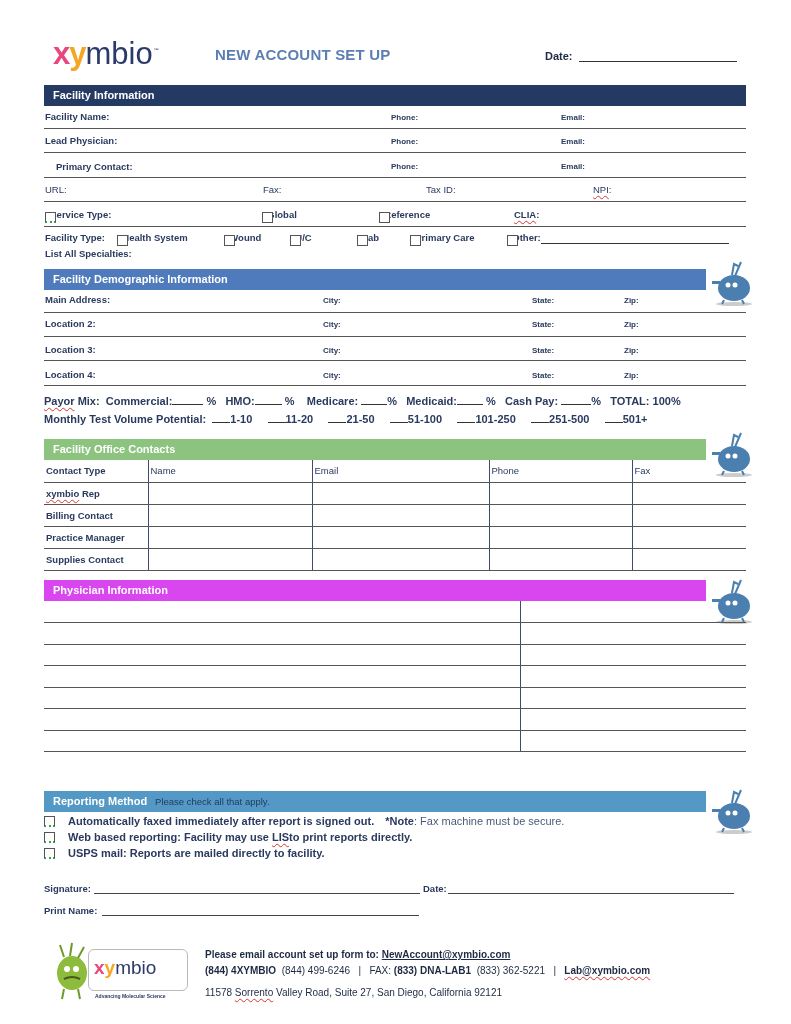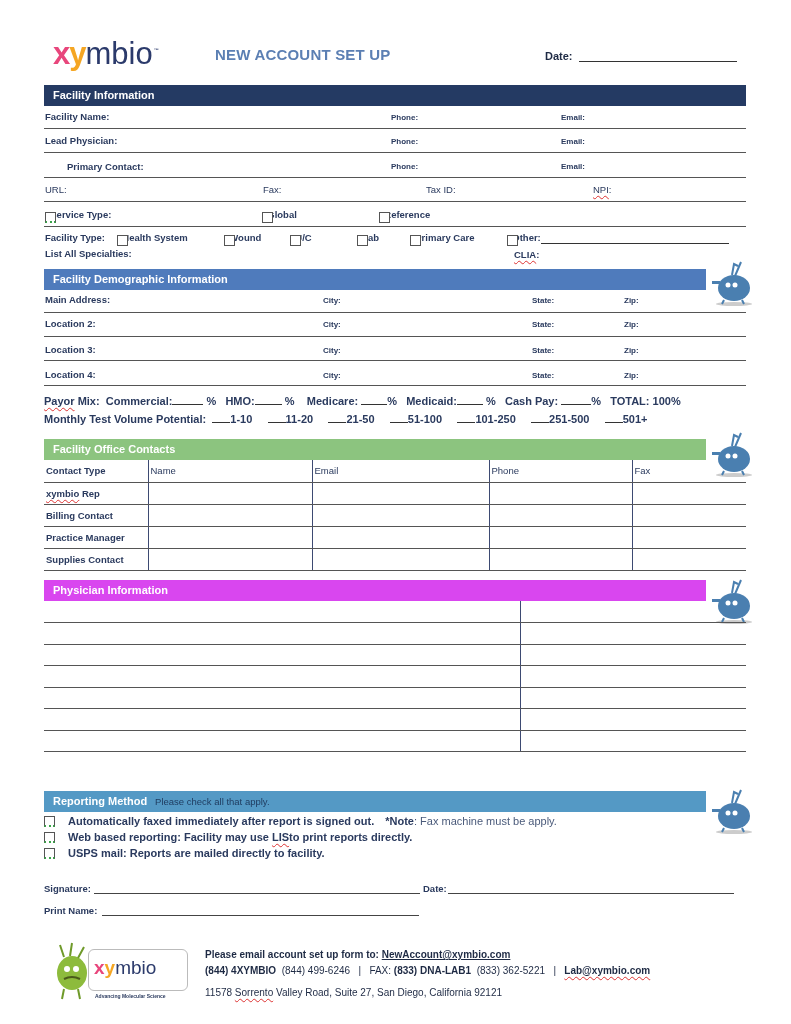--- a/index.html
+++ b/index.html
@@ -106,35 +106,35 @@
     <span style="left:1px;">Facility Name:</span>
     <span class="small" style="left:347px;top:5px;">Phone:</span>
     <span class="small" style="left:517px;top:5px;">Email:</span>
   </div>
   <div class="row" style="top:130px;height:23px;">
     <span style="left:1px;top:5px;">Lead Physician:</span>
     <span class="small" style="left:347px;top:7px;">Phone:</span>
     <span class="small" style="left:517px;top:7px;">Email:</span>
   </div>
   <div class="row" style="top:153px;height:25px;">
-    <span style="left:13px;top:8px;padding-left:10px;">Primary Contact:</span>
+    <span style="left:2px;top:8px;padding-left:10px;">Primary Contact:</span>
     <span class="small" style="left:347px;top:9px;">Phone:</span>
     <span class="small" style="left:517px;top:9px;">Email:</span>
   </div>
   <div class="row" style="top:178px;height:24px;">
     <span style="left:1px;top:6px;font-weight:normal;">URL:</span>
     <span style="left:219px;top:6px;font-weight:normal;">Fax:</span>
     <span style="left:382px;top:6px;font-weight:normal;">Tax ID:</span>
     <span style="left:549px;top:6px;font-weight:normal;"><span class="spell" style="position:static;">NPI</span><span style="position:static;">:</span></span>
   </div>
   <div class="row" style="top:202px;height:25px;">
     <span style="left:1px;top:7px;"><span class="cb green"></span>&nbsp;&nbsp;<span style="position:static;">Service Type:</span></span>
     <span style="left:218px;top:7px;"><span class="cb"></span>&nbsp;&nbsp;<span style="position:static;">Global</span></span>
     <span style="left:335px;top:7px;"><span class="cb"></span>&nbsp;&nbsp;<span style="position:static;">Reference</span></span>
-    <span style="left:470px;top:7px;margin-top:40px;"><span class="spell" style="position:static;">CLIA</span><span style="position:static;">:</span></span>
+    <span style="left:470px;top:7px;"><span class="spell" style="position:static;">CLIA</span><span style="position:static;">:</span></span>
   </div>
 
   <div class="row" style="top:229px;height:18px;border-bottom:none;">
     <span style="left:1px;top:3px;">Facility Type:</span>
     <span style="left:73px;top:3px;"><span class="cb"></span>&nbsp;&nbsp;<span style="position:static;">Health System</span></span>
     <span style="left:180px;top:3px;"><span class="cb"></span>&nbsp;&nbsp;<span style="position:static;">Wound</span></span>
     <span style="left:246px;top:3px;"><span class="cb"></span>&nbsp;&nbsp;<span style="position:static;">U/C</span></span>
     <span style="left:313px;top:3px;"><span class="cb"></span>&nbsp;&nbsp;<span style="position:static;">Lab</span></span>
     <span style="left:366px;top:3px;"><span class="cb"></span>&nbsp;&nbsp;<span style="position:static;">Primary Care</span></span>
     <span style="left:463px;top:3px;"><span class="cb"></span>&nbsp;&nbsp;<span style="position:static;">Other:</span><span class="line-inline" style="width:188px;"></span></span>
@@ -323,21 +323,21 @@
         <path d="M24 17 L26 6 L30 8 M27 18 L33 4" stroke="#4a7fb0" stroke-width="2" fill="none"></path>
         <rect x="4" y="23" width="8" height="3" fill="#4a7fb0"></rect>
         <circle cx="20" cy="27" r="2.5" fill="#fff"></circle>
         <circle cx="27" cy="27" r="2.5" fill="#fff"></circle>
         <path d="M16 42 L14 46 M34 42 L36 46" stroke="#4a7fb0" stroke-width="2"></path>
       </svg>
   </div>
   <div class="rep" style="top:815px;">
     <span class="cb green"></span>
     <span>Automatically faxed immediately after report is signed out.</span>
-    <span class="note"><b>*Note</b><span>: Fax machine must be apply.</span></span>
+    <span class="note"><b>*Note</b><span>: Fax machine must be secure.</span></span>
   </div>
   <div class="rep" style="top:831px;">
     <span class="cb green"></span>
     <span>Web based reporting: Facility may use </span>&nbsp;<span class="spell">LIS</span><span> to print reports directly.</span>
   </div>
   <div class="rep" style="top:847px;">
     <span class="cb green"></span>
     <span>USPS mail: Reports are mailed directly to facility.</span>
   </div>
 

